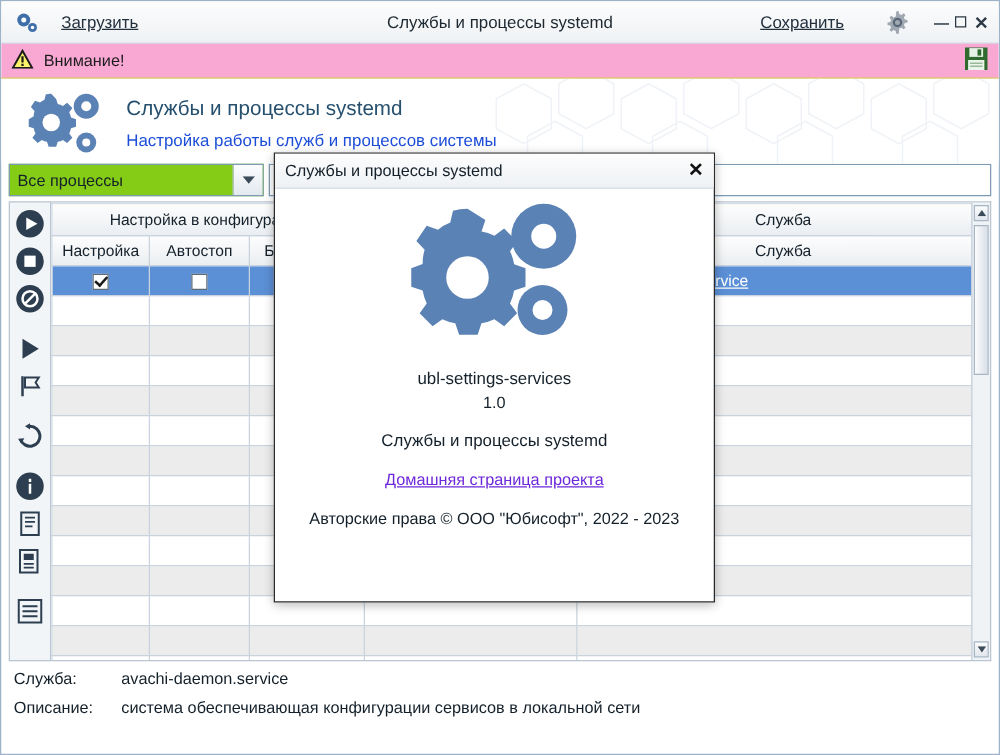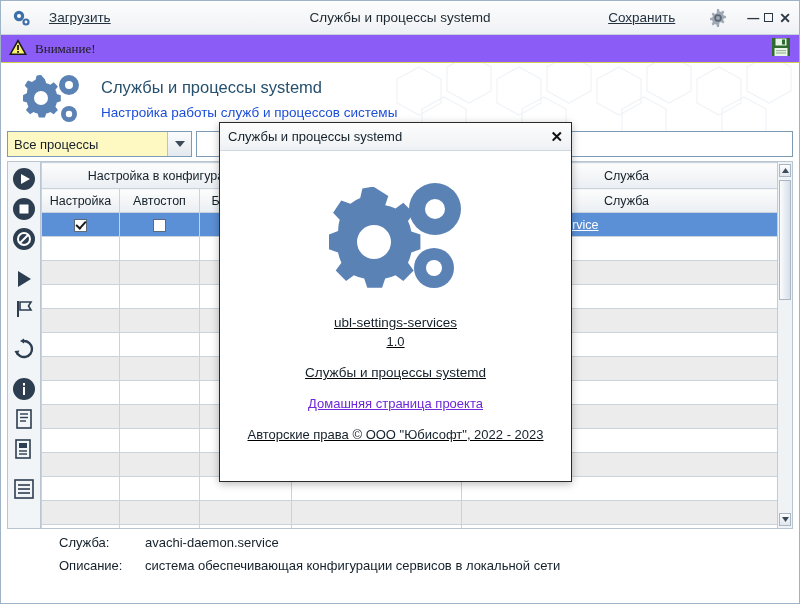--- a/index.html
+++ b/index.html
@@ -72,28 +72,27 @@
     font-size: 12px;
   }
   .win-btns span { cursor: default; line-height: 1; }
   .wb-min { font-weight: bold; letter-spacing: -1px; }
   .wb-max { display: inline-block; width: 9px; height: 9px; border: 1.6px solid #2b3743; }
   .wb-close { font-size: 14px; font-weight: bold; }
 
   
   .warnbar {
     height: 28px;
-    background: #8b5cf6;
+    background: #f9a8d4;
     border-bottom: 1px solid #d8ce4e;
     display: flex;
     align-items: center;
     padding: 0 8px;
     gap: 8px;
     position: relative;
-    font-family: Liberation Serif, serif;
   }
   .warn-text { font-size: 13px; color: #1c1c1c; }
   .save-icon { margin-left: auto; }
 
   
   .banner {
     height: 68px;
     background: #ffffff;
     display: flex;
     align-items: center;
@@ -116,24 +115,24 @@
   .banner-sub { font-size: 13.5px; color: #1d4ed8; }
 
   
   .filterrow {
     display: flex;
     align-items: center;
     gap: 4px;
     padding: 0 6px 4px 6px;
   }
   .combo {
-    width: 185px;
+    width: 204px;
     height: 26px;
     border: 1px solid #7d9bb5;
-    background: #fef9c3;
+    background: #84cc16;
     display: flex;
     align-items: center;
     font-size: 13px;
     color: #15202a;
     padding-left: 6px;
     position: relative;
   }
   .combo-arrow {
     margin-left: auto;
     width: 24px; height: 24px;
@@ -242,21 +241,21 @@
   .vscroll .arrow.up { top: 2px; }
   .vscroll .arrow.dn { bottom: 2px; }
 
   
   .info {
     padding: 6px 10px 0 10px;
     font-size: 13px;
     color: #14202a;
   }
   .info-row { display: flex; margin-bottom: 8px; }
-  .info-label { width: 86px; flex: 0 0 86px; margin-left: 48px; }
+  .info-label { width: 86px; flex: 0 0 86px; }
   .info-val { color: #14202a; }
 
   
   .dialog {
     position: absolute;
     left: 218px; top: 121px;
     width: 353px; height: 360px;
     background: #fff;
     border: 1px solid #2a2a2a;
     box-shadow: 0 2px 8px rgba(0,0,0,.28);
@@ -276,22 +275,20 @@
     margin-left: auto;
     font-size: 15px; font-weight: bold; color: #111;
     cursor: default;
     line-height: 1;
   }
   .dlg-body {
     flex: 1;
     display: flex;
     flex-direction: column;
     align-items: center;
-    padding-top: 20px;
-    text-decoration: underline;
   }
   .dlg-logo { width: 160px; height: 130px; }
   .dlg-name { margin-top: 14px; font-size: 13.5px; color: #14202a; }
   .dlg-ver { margin-top: 4px; font-size: 13px; color: #14202a; }
   .dlg-desc { margin-top: 16px; font-size: 13.5px; color: #14202a; }
   .dlg-link { margin-top: 16px; font-size: 13px; color: #6d28d9; text-decoration: underline; cursor: default; }
   .dlg-copy { margin-top: 16px; font-size: 13px; color: #14202a; }
 </style>
 </head>
 <body>

